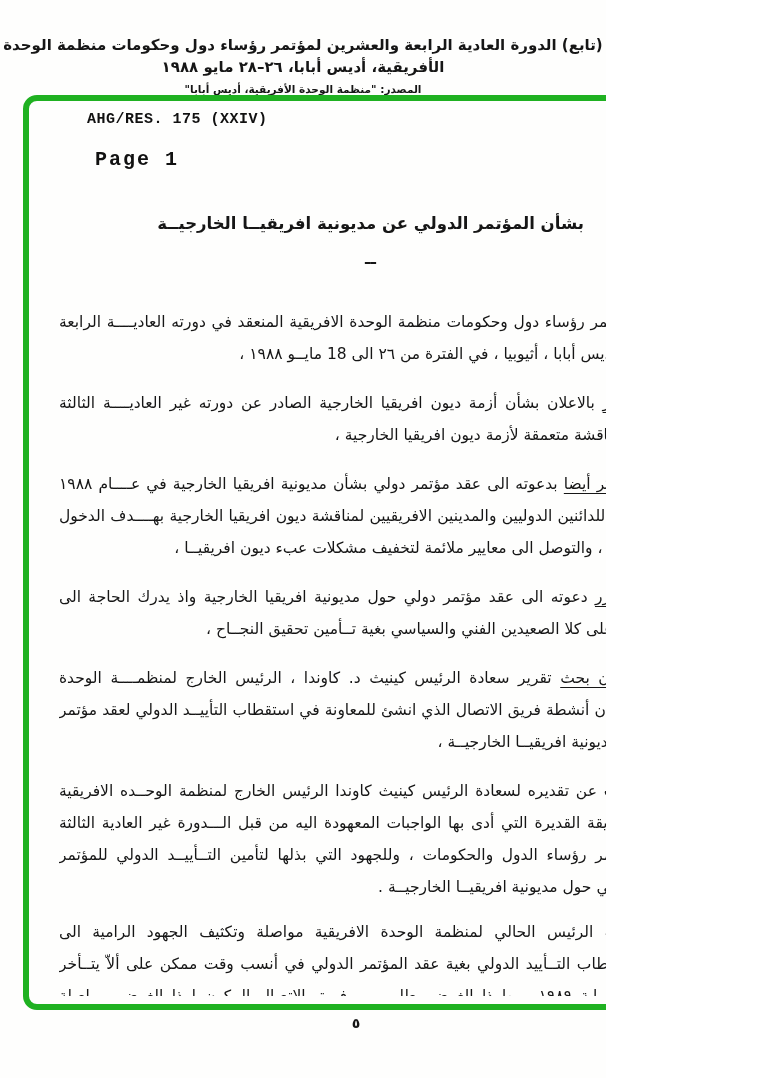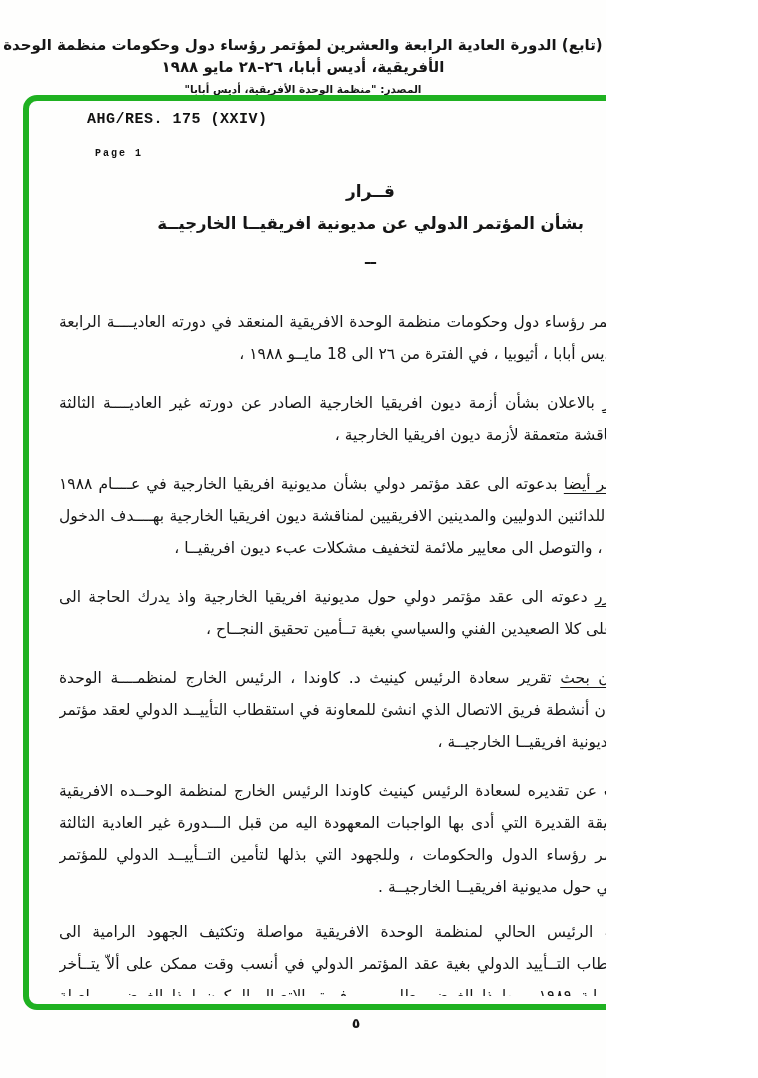--- a/index.html
+++ b/index.html
@@ -59,21 +59,21 @@
     font-size: 15px;
     letter-spacing: 0.5px;
     color: #111;
   }
   .pagelabel {
     position: absolute;
     left: 66px;
     top: 47px;
     font-family: "Liberation Mono", "DejaVu Sans Mono", monospace;
     font-weight: bold;
-    font-size: 10px;
+    font-size: 20px;
     letter-spacing: 2px;
     color: #111;
   }
   .title {
     position: absolute;
     left: 0; right: 0;
     top: 80px;
     direction: rtl;
     text-align: center;
     font-size: 17px;
@@ -155,21 +155,20 @@
     <div class="hdr-line1">(تابع)  الدورة العادية الرابعة والعشرين لمؤتمر رؤساء دول وحكومات منظمة الوحدة الأفريقية، أديس أبابا، ٢٦–٢٨ مايو ١٩٨٨</div>
     <div class="hdr-line2">المصدر:  "منظمة الوحدة الأفريقية، أديس أبابا"</div>
   </div>
 
   <div class="green-box">
 
     <div class="ref">AHG/RES. 175 (XXIV)</div>
 
     <div class="pagelabel">Page 1</div>
 
-    <div class="title">قــرار</div>
 
     <div class="subtitle">بشأن المؤتمر الدولي عن مديونية افريقيــا الخارجيــة</div>
 
     <div class="divider">ــ</div>
 
     <div class="bodytext">
 
       <p class="para"><span class="lead"></span><span>ان مؤتمر رؤساء دول وحكومات منظمة الوحدة الافريقية المنعقد في دورته العاديــــة الرابعة والعشرين بأديس أبابا ، أثيوبيا ، في الفترة من ٢٦ الى 18 مايــو ١٩٨٨ ،</span></p>
 
       <p class="para"><span class="lead">اذ يذكر</span><span> بالاعلان بشأن أزمة ديون افريقيا الخارجية الصادر عن دورته غير العاديــــة الثالثة المكرسة لمناقشة متعمقة لأزمة ديون افريقيا الخارجية ،</span></p>

